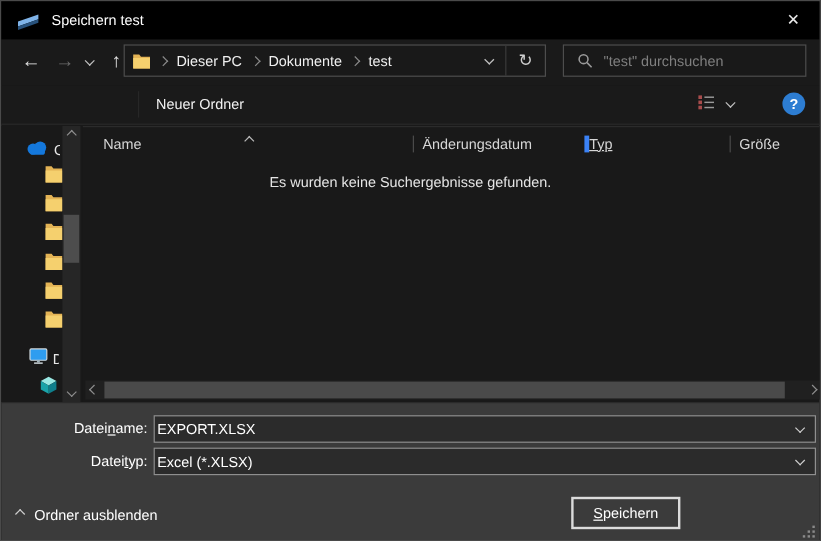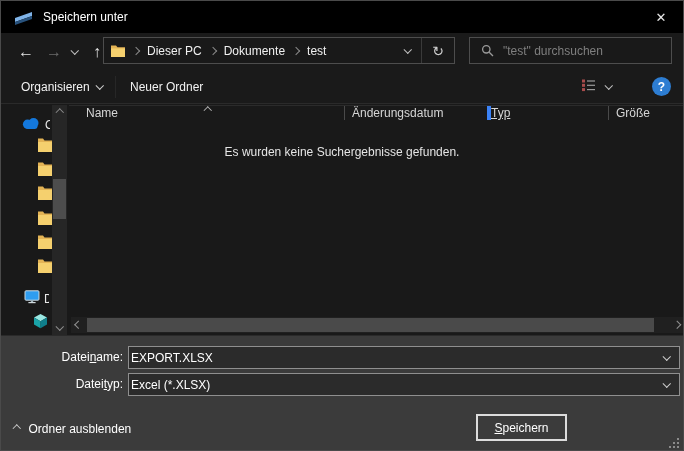--- a/index.html
+++ b/index.html
@@ -43,21 +43,21 @@
   .chev.sm{width:4.5px;height:4.5px;border-width:1.2px;}
   
   .sidebar{position:absolute;left:0;top:104px;width:68px;height:230px;background:#191919;overflow:hidden;}
   .side-item{position:absolute;display:flex;align-items:center;cursor:pointer;}
   .frag{display:inline-block;width:5px;overflow:hidden;white-space:nowrap;color:#e8e8e8;margin-left:4px;}
   .vscroll{position:absolute;left:51px;top:104px;width:15px;height:230px;background:#262626;}
   .vscroll .arrow{position:absolute;left:0;width:15px;height:15px;display:flex;align-items:center;justify-content:center;color:#8f8f8f;cursor:pointer;}
   .vscroll .thumb{position:absolute;left:1px;top:74px;width:13px;height:40px;background:#4d4d4d;cursor:pointer;}
   
   .listpane{position:absolute;left:68px;top:104px;width:616px;height:212px;background:#191919;border-top:1px solid #2b2b2b;box-sizing:border-box;}
-  .lheader{display:flex;height:27px;align-items:flex-start;}
+  .lheader{display:flex;height:27px;align-items:center;}
   .hcell{display:flex;align-items:center;color:#d6d6d6;box-sizing:border-box;cursor:pointer;}
   .hcell.c1{width:275px;padding-left:17px;position:relative;}
   .hcell.c2{width:143px;padding-left:7px;border-left:1px solid #4a4a4a;}
   .hcell.c3{width:121px;padding-left:0;border-left:4px solid #3b82f6;text-decoration:underline;}
   .hcell.c4{width:77px;padding-left:7px;border-left:1px solid #4a4a4a;}
   .sortmark{position:absolute;left:136px;top:2px;color:#b9b9b9;}
   .emptymsg{position:absolute;left:0;right:0;top:144px;text-align:center;color:#e5e5e5;}
   
   .hscroll{position:absolute;left:70px;top:316px;width:614px;height:16px;background:#202020;}
   .hscroll .arrow{position:absolute;top:0;width:16px;height:16px;display:flex;align-items:center;justify-content:center;color:#8f8f8f;cursor:pointer;}
@@ -83,21 +83,21 @@
 
 <div class="dialog">
 
   <div class="titlebar">
     <span class="appicon">
       <svg width="20" height="15" viewBox="0 0 20 15">
         <polygon points="1,8 18,2 18,6 1,12" fill="#7fb3e8"></polygon>
         <polygon points="1,12 18,6 18,9 1,15" fill="#28527d"></polygon>
       </svg>
     </span>
-    <span class="title">Speichern unter</span>
+    <span class="title">Speichern test</span>
     <span class="closebtn">
         <span>✕</span>
       </span>
   </div>
 
   <div class="navbar">
     <span class="navbtn" style="left:12px;width:26px;">
         <span>←</span>
       </span>
     <span class="navbtn disabled" style="left:40px;width:26px;">
@@ -139,24 +139,20 @@
         <svg width="13" height="13" viewBox="0 0 13 13">
           <circle cx="5.3" cy="5.3" r="3.7" fill="none" stroke="#9a9a9a" stroke-width="1.3"></circle>
           <line x1="8.2" y1="8.2" x2="12" y2="12" stroke="#9a9a9a" stroke-width="1.3"></line>
         </svg>
       </span>
       <input type="text" placeholder="&quot;test&quot; durchsuchen" style="">
     </div>
   </div>
 
   <div class="cmdbar">
-    <span class="cmd" style="left:20px;">
-      <span>Organisieren</span>
-      <span class="chev down sm" style="color:#cfcfcf;"></span>
-    </span>
     <span class="cmd-sep"></span>
     <span class="cmd" style="left:129px;">
       <span>Neuer Ordner</span>
     </span>
     <span class="viewbtn">
       <span>
         <svg width="15" height="14" viewBox="0 0 15 14">
           <rect x="1" y="1.5" width="3" height="3" fill="#a84c4c"></rect>
             <rect x="6" y="2.4" width="8" height="1.2" fill="#9a9a9a"></rect>
           <rect x="1" y="5.8" width="3" height="3" fill="#a84c4c"></rect>

